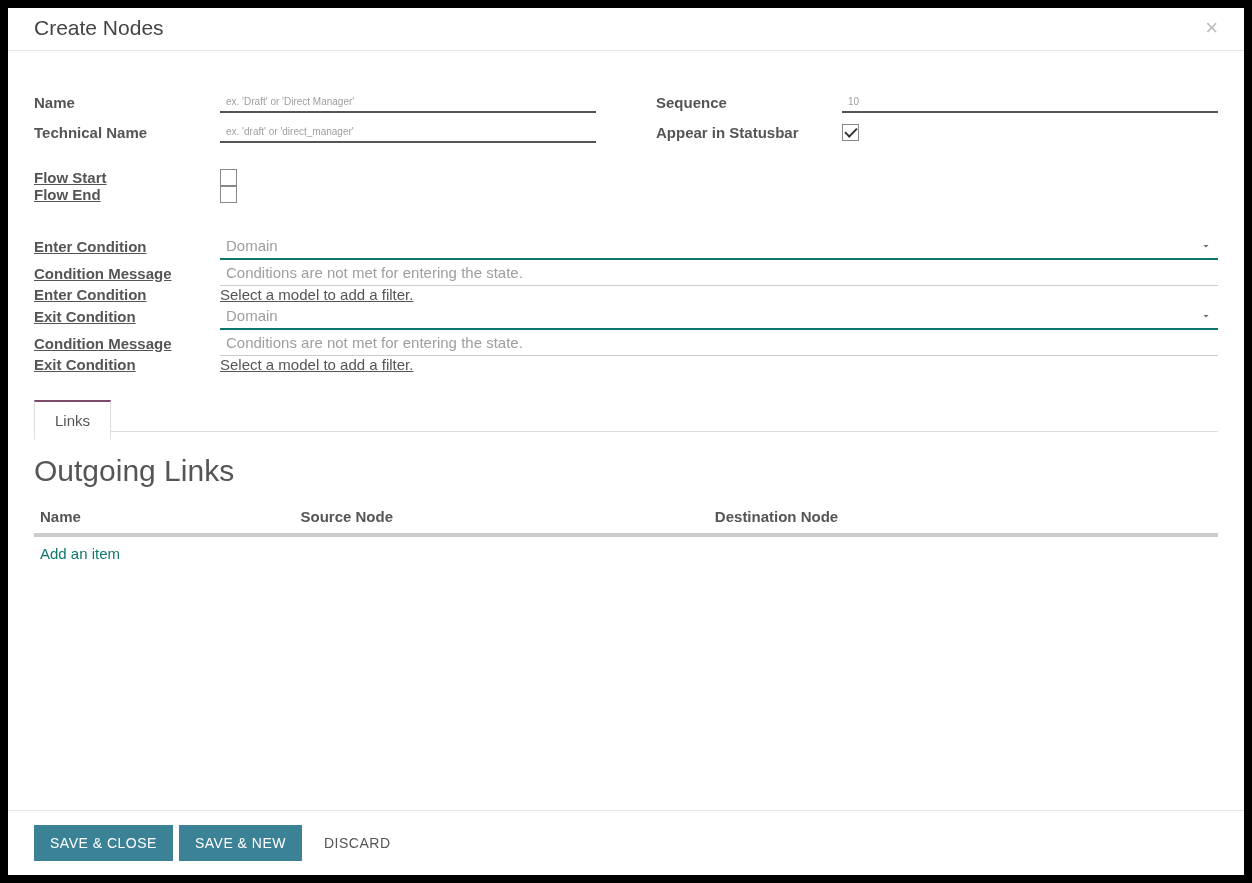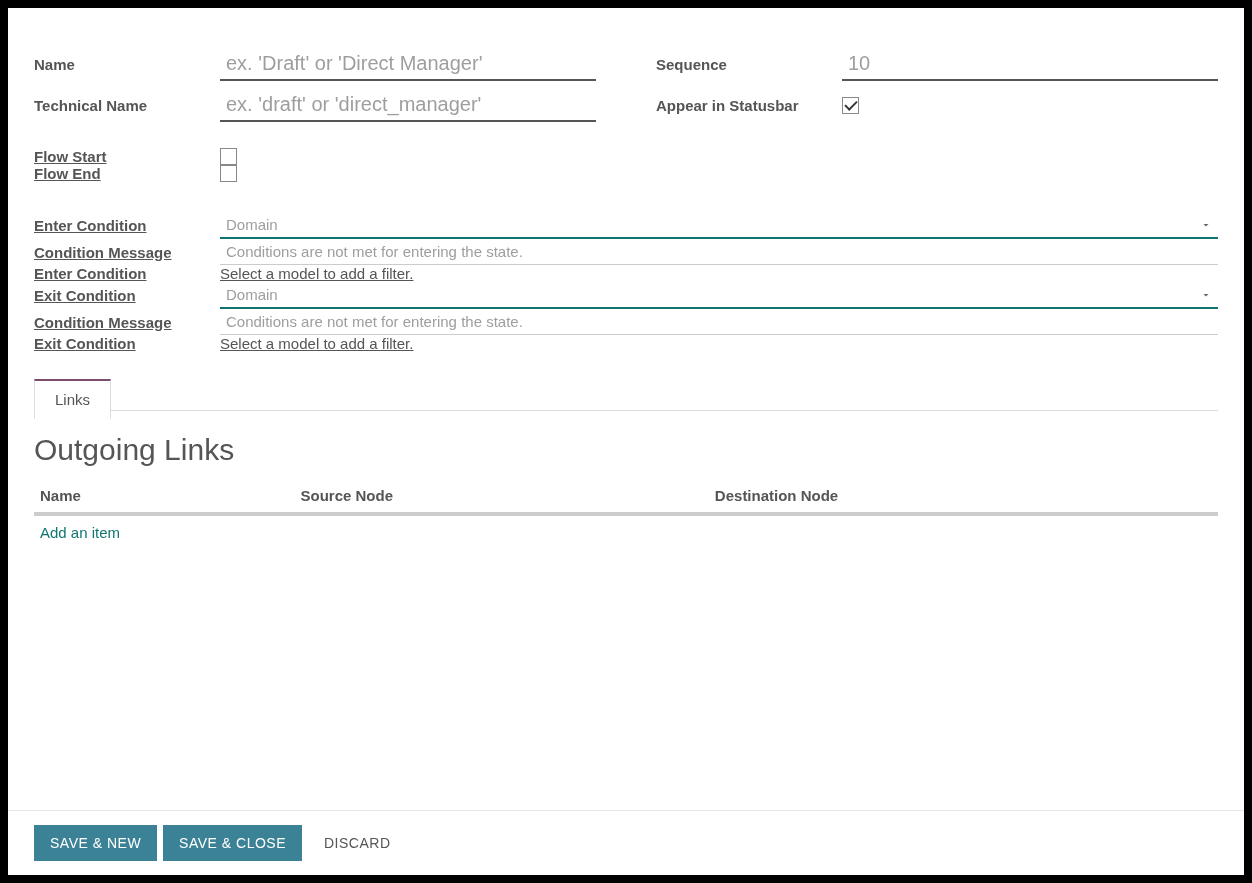--- a/index.html
+++ b/index.html
@@ -34,21 +34,21 @@
     margin-bottom: 26px;
   }
   .form-grid .gap { grid-column: 3; }
   .label { font-weight: 700; color: #555; font-size: 15px; }
   .static-text { color: #555; font-size: 15px; }
   .input-underline {
     width: 100%;
     border: none;
     border-bottom: 2px solid #555;
     padding: 4px 6px;
-    font-size: 20px;
+    font-size: 10px;
     color: #444;
     outline: none;
     background: transparent;
   }
   .input-underline::placeholder { color: #9e9e9e; }
   .input-light {
     width: 100%;
     border: none;
     border-bottom: 1px solid #ccc;
     padding: 4px 6px;
@@ -137,20 +137,24 @@
   ::-webkit-scrollbar { width: 16px; background: #f1f1f1; }
   ::-webkit-scrollbar-thumb { background: #c1c1c1; }
 </style>
 </head>
 <body>
 
 <div class="backdrop"></div>
 
 <div class="modal">
 
+  <div class="modal-header">
+    <div class="modal-title">Create Nodes</div>
+    <div class="close-x">×</div>
+  </div>
 
   <div class="modal-body">
 
     <div class="form-grid">
 
       <div class="label">Name</div>
       <div><input class="input-underline" type="text" placeholder="ex. 'Draft' or 'Direct Manager'" style=""></div>
       <div class="gap"></div>
       <div class="label">Sequence</div>
       <div><input class="input-underline" type="text" placeholder="10" style=""></div>
@@ -227,18 +231,18 @@
           <td colspan="3"><span class="add-item">Add an item</span></td>
         </tr>
       </tbody>
     </table>
 
     <div style="height:80px"></div>
 
   </div>
 
   <div class="modal-footer">
+    <button class="btn btn-primary">SAVE &amp; CLOSE</button>
     <button class="btn btn-primary">SAVE &amp; NEW</button>
-    <button class="btn btn-primary">SAVE &amp; CLOSE</button>
     <button class="btn btn-link">DISCARD</button>
   </div>
 
 </div>
 
 </body></html>

